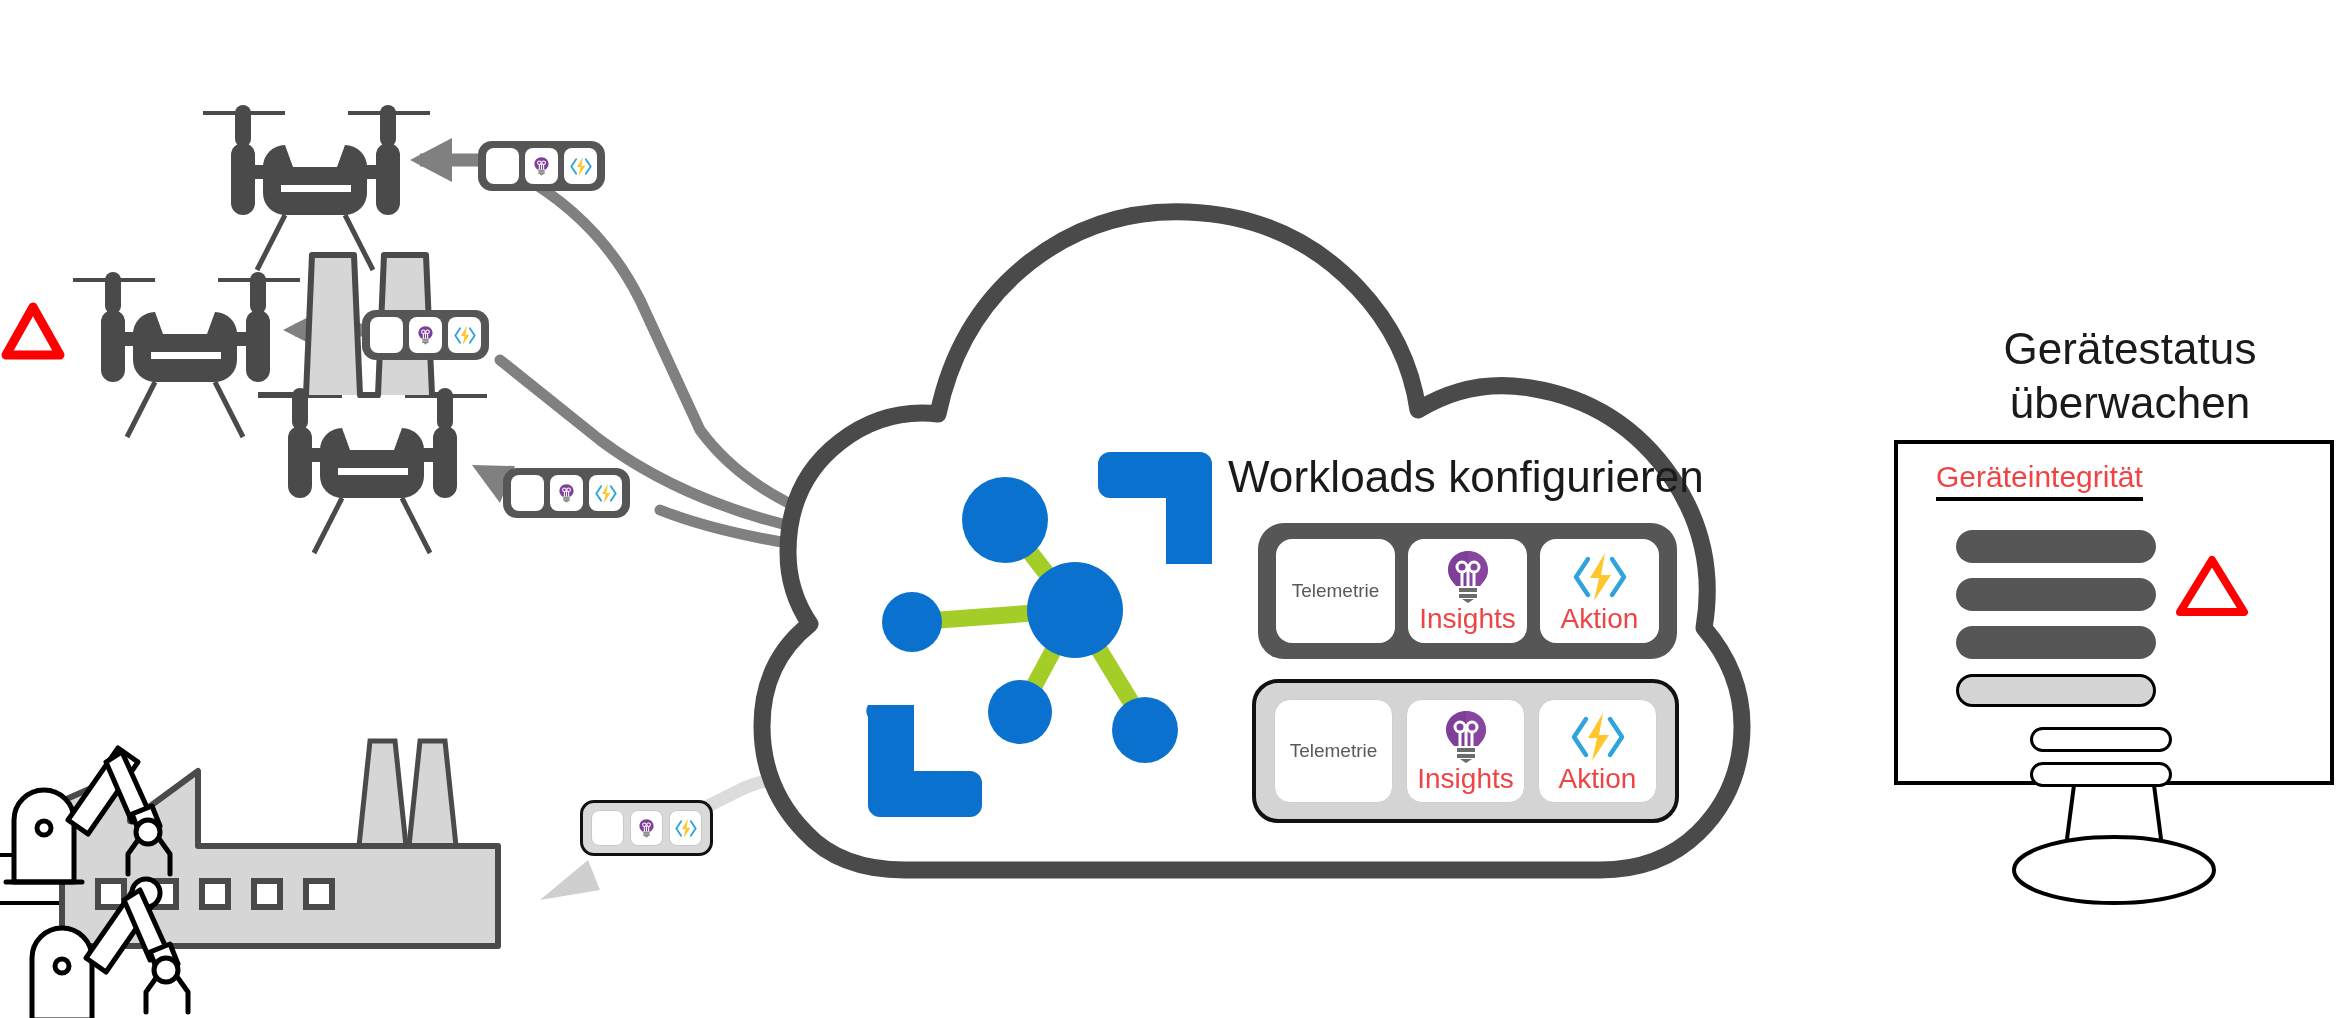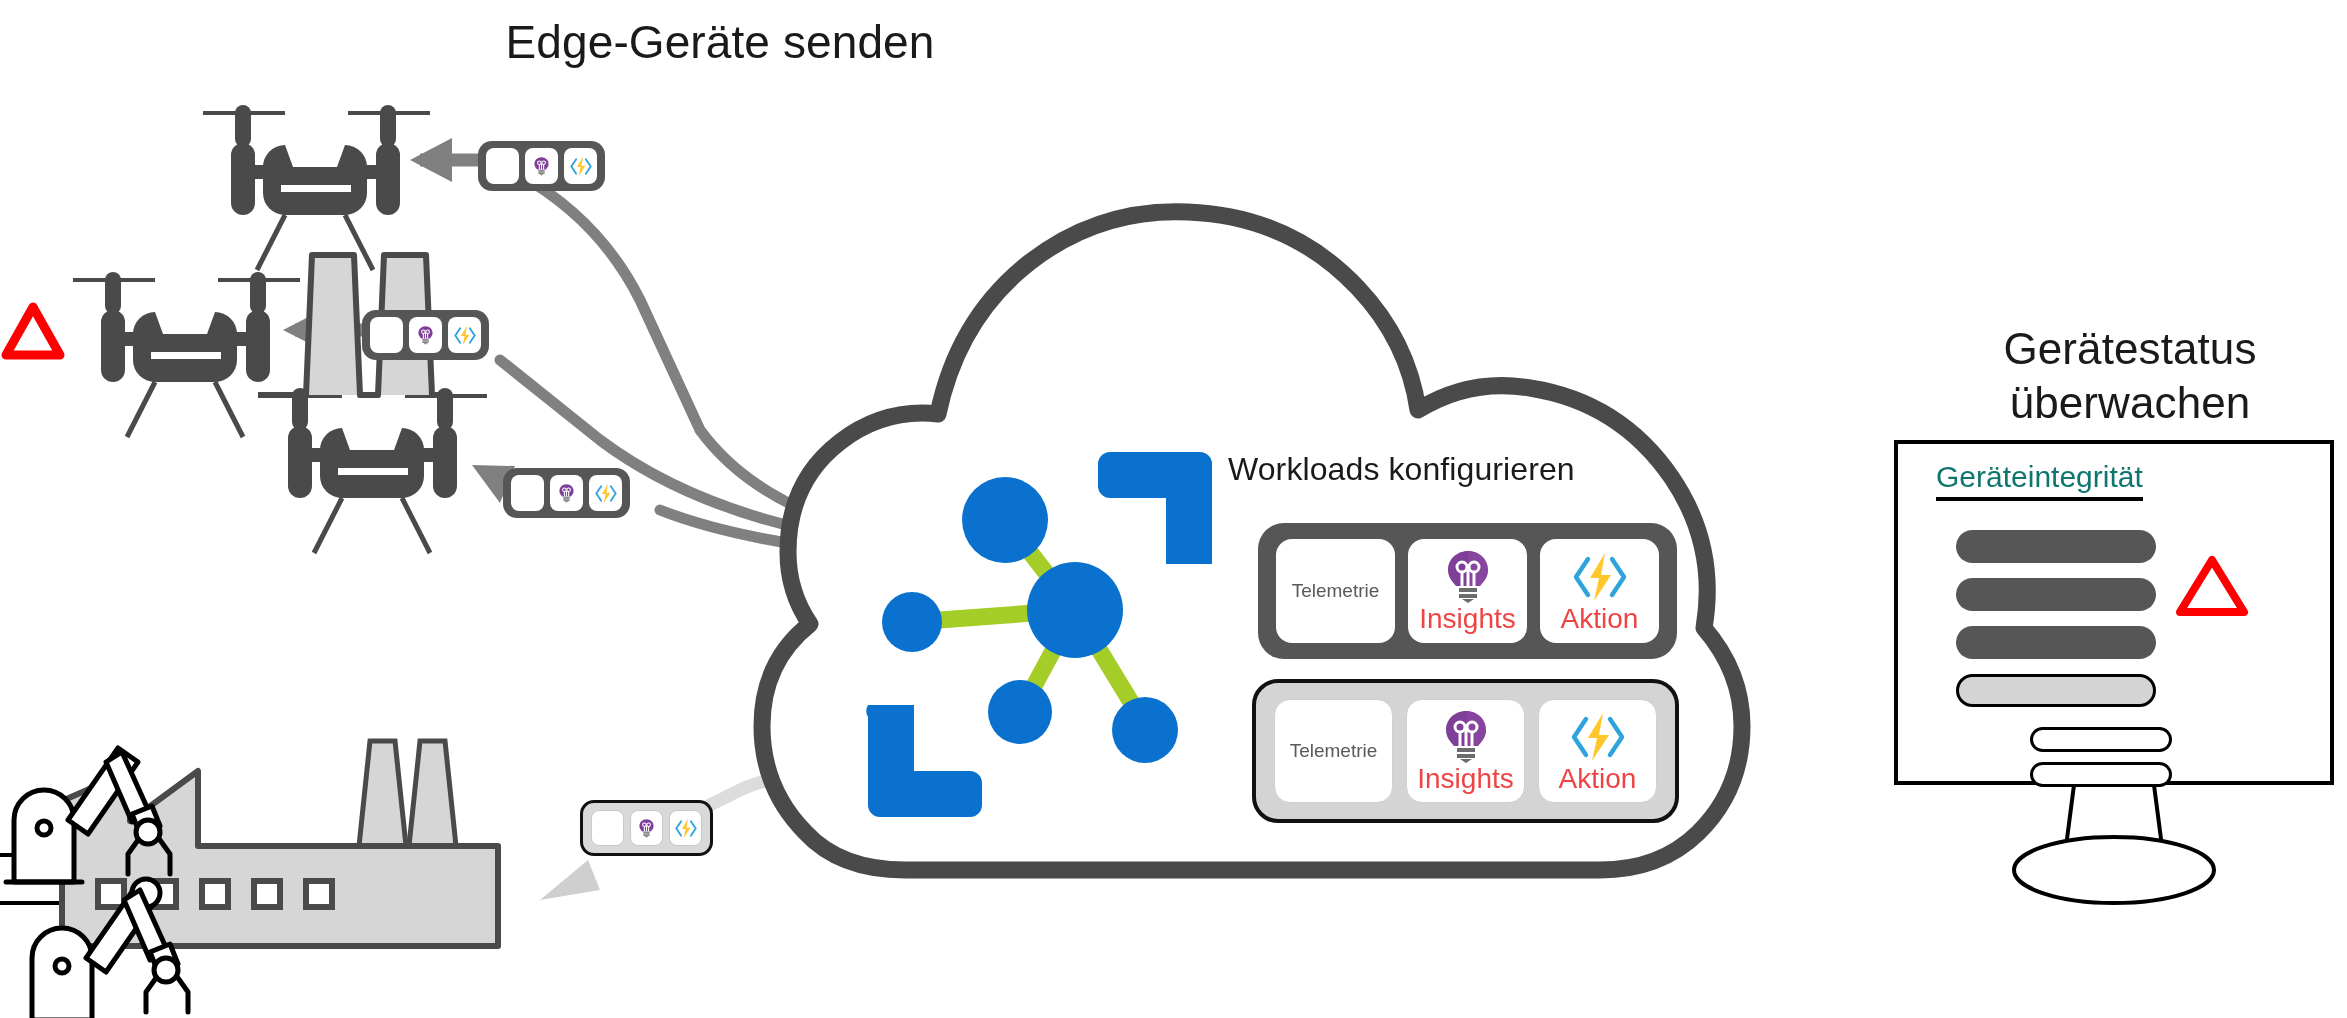--- a/index.html
+++ b/index.html
@@ -4,21 +4,21 @@
 <style>
   html,body{margin:0;padding:0;background:#ffffff;}
   body{width:2347px;height:1018px;position:relative;overflow:hidden;
        font-family:"Liberation Sans","DejaVu Sans",sans-serif;color:#111;}
   .stage{position:absolute;left:0;top:0;width:2347px;height:1018px;}
   svg.layer{position:absolute;left:0;top:0;width:2347px;height:1018px;overflow:visible;}
 
   .label{position:absolute;font-weight:300;color:#1a1a1a;text-align:center;
          line-height:1.22;letter-spacing:.1px;}
   #title-send{left:430px;top:14px;width:580px;font-size:46px;}
-  #title-configure{left:1228px;top:450px;width:520px;font-size:32px;text-align:left;}
+  #title-configure{left:1228px;top:450px;width:520px;font-size:44px;text-align:left;}
   #title-monitor{left:1930px;top:322px;width:400px;font-size:44px;}
 
   
   .panel{position:absolute;display:flex;align-items:center;gap:13px;
          padding:16px 18px;border-radius:26px;box-sizing:border-box;}
   .panel.dark{background:#565656;}
   .panel.light{background:#d4d4d4;border:4px solid #111;}
   .card{background:#fff;border-radius:16px;width:119px;height:104px;
         display:flex;flex-direction:column;align-items:center;justify-content:center;
         box-sizing:border-box;position:relative;}
@@ -39,21 +39,21 @@
   .badge.light .mcard{border:1px solid #c9c9c9;}
   #badge-drone-1{left:478px;top:141px;}
   #badge-drone-2{left:362px;top:310px;}
   #badge-drone-3{left:503px;top:468px;}
   #badge-factory{left:580px;top:800px;}
 
   
   #monitor{position:absolute;left:1894px;top:440px;width:440px;height:345px;
            border:4px solid #000;background:#fff;box-sizing:border-box;}
   #monitor-heading{position:absolute;left:38px;top:16px;font-size:30px;font-weight:300;
-        color:#0f766e;border-bottom:4px solid #000;padding-bottom:3px;}
+        color:#ef4444;border-bottom:4px solid #000;padding-bottom:3px;}
   .bar{position:absolute;border-radius:18px;box-sizing:border-box;}
   .bar.solid{background:#565656;left:58px;width:200px;height:33px;}
   .bar.fill{background:#d4d4d4;border:3px solid #000;left:58px;width:200px;height:33px;}
   .bar.hollow{background:#fff;border:3px solid #000;left:132px;width:142px;height:25px;}
 
   .alert-tri{position:absolute;}
 </style>
 </head>
 <body>
 
@@ -242,21 +242,20 @@
         <path d="M122 52 L142 44 L150 64 L130 72 Z" fill="#fff"></path>
         <circle cx="138" cy="70" r="12" fill="#fff"></circle>
         <path d="M128 78 L118 92 v20"></path>
         <path d="M150 78 L160 92 v20"></path>
       </g>
     </g>
 
   </svg>
 
   <div class="label" id="title-send">
-    <div>Edge-Geräte senden</div>
   </div>
 
   <div class="label" id="title-configure">Workloads konfigurieren</div>
 
   <div class="label" id="title-monitor">
     <div>Gerätestatus</div>
     <div>überwachen</div>
   </div>
 
   <div class="panel dark" id="panel-primary">

